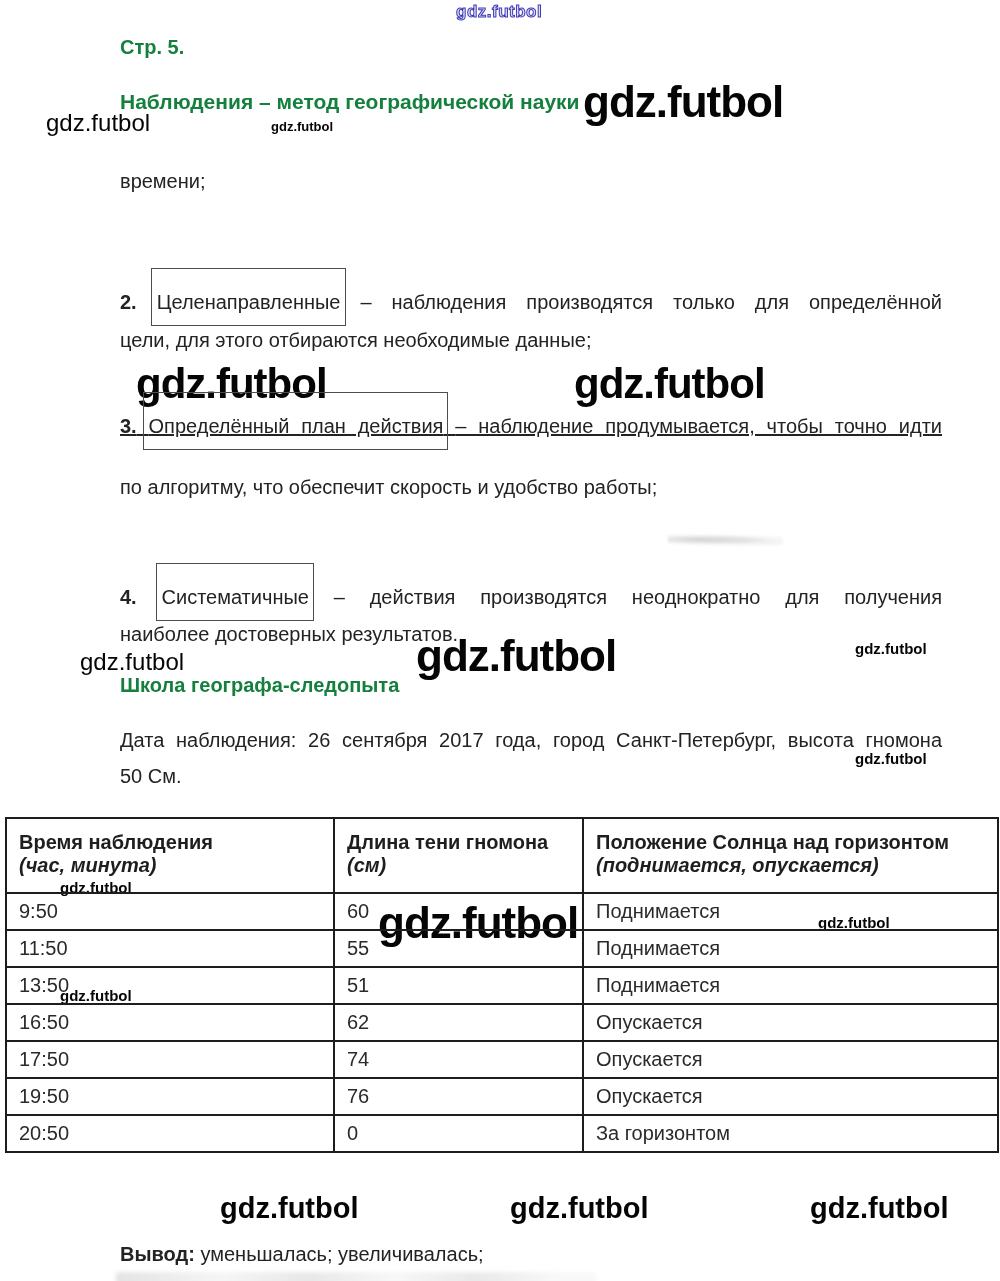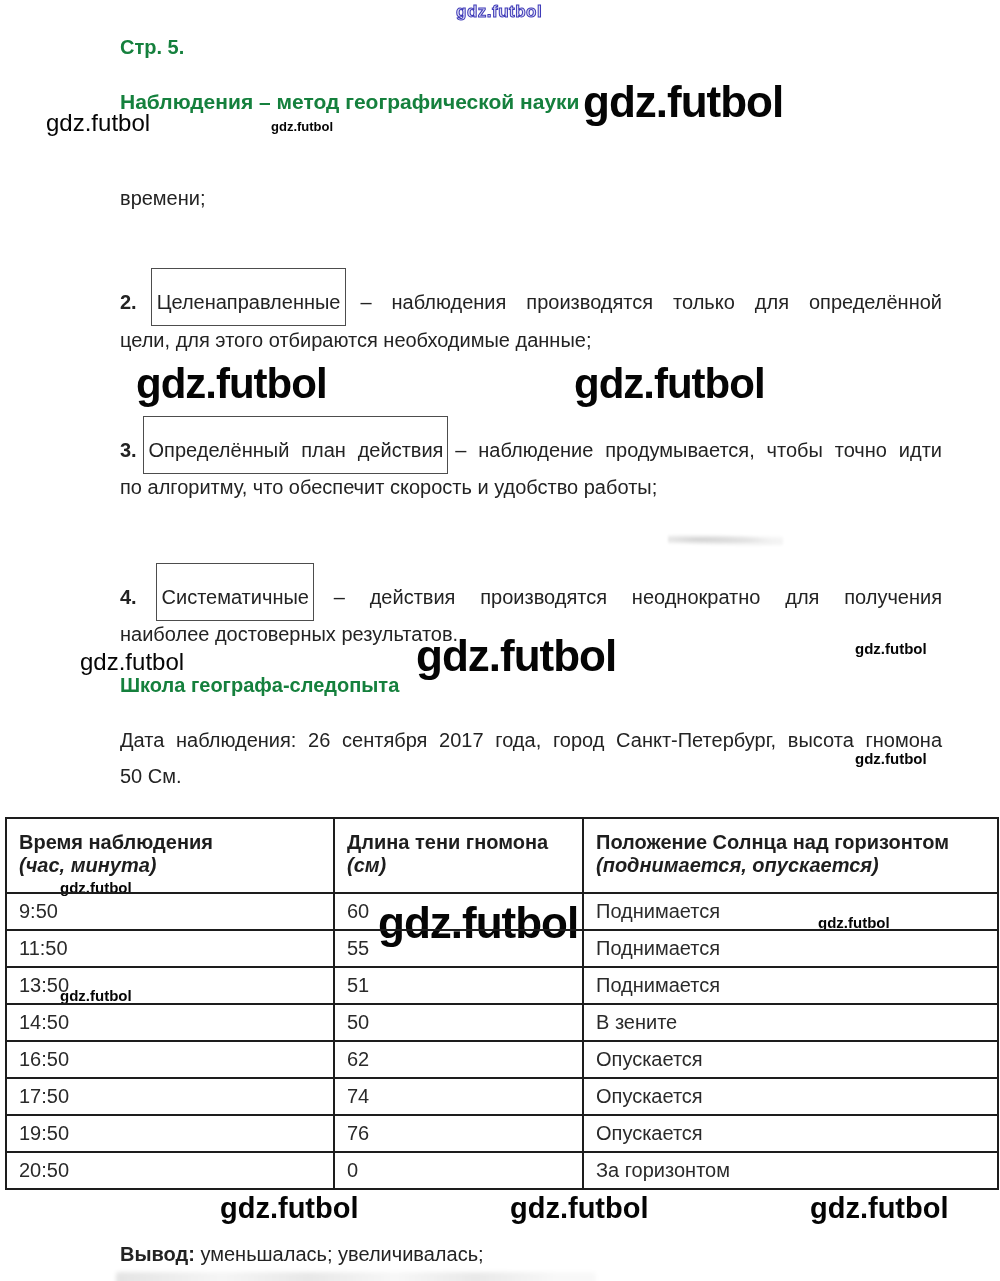--- a/index.html
+++ b/index.html
@@ -88,26 +88,26 @@
   <div class="wm wm-xl" style="left:378px; top:901px;">gdz.futbol</div>
   <div class="wm wm-sm" style="left:818px; top:915px;">gdz.futbol</div>
   <div class="wm wm-sm" style="left:60px;  top:988px;">gdz.futbol</div>
   <div class="wm wm-bot" style="left:220px; top:1194px;">gdz.futbol</div>
   <div class="wm wm-bot" style="left:510px; top:1194px;">gdz.futbol</div>
   <div class="wm wm-bot" style="left:810px; top:1194px;">gdz.futbol</div>
 
   <div class="heading" style="left:120px; top:36px; font-size:20px;">Стр. 5.</div>
   <div class="heading" style="left:120px; top:90px; font-size:21px;">Наблюдения – метод географической науки</div>
 
-  <div class="line left" style="top:187px;">времени;</div>
+  <div class="line left" style="top:170px;">времени;</div>
 
   <div class="line" style="top:291px;"><span class="num">2.</span> <span class="boxed">Целенаправленные</span> <span>– наблюдения производятся только для определённой</span></div>
   <div class="line left" style="top:329px;">цели, для этого отбираются необходимые данные;</div>
 
-  <div class="line" style="top:439px;"><span class="num">3.</span> <span class="boxed">Определённый план действия</span> <span>– наблюдение продумывается, чтобы точно идти</span></div>
+  <div class="line" style="top:415px;text-decoration:underline;"><span class="num">3.</span> <span class="boxed">Определённый план действия</span> <span>– наблюдение продумывается, чтобы точно идти</span></div>
   <div class="line left" style="top:476px;">по алгоритму, что обеспечит скорость и удобство работы;</div>
 
   <div class="smudge-mid"></div>
 
   <div class="line" style="top:586px;"><span class="num">4.</span> <span class="boxed">Систематичные</span> <span>– действия производятся неоднократно для получения</span></div>
   <div class="line left" style="top:623px;">наиболее достоверных результатов.</div>
 
   <div class="heading" style="left:120px; top:674px; font-size:20px;">Школа географа-следопыта</div>
   <div class="line" style="top:729px;">Дата наблюдения: 26 сентября 2017 года, город Санкт-Петербург, высота гномона</div>
   <div class="line left" style="top:765px;">50 См.</div>
@@ -144,25 +144,20 @@
         <td>11:50</td>
         <td>55</td>
         <td>Поднимается</td>
       </tr>
       <tr style="height:37px;">
         <td>13:50</td>
         <td>51</td>
         <td>Поднимается</td>
       </tr>
       <tr style="height:37px;">
-        <td>14:50</td>
-        <td>50</td>
-        <td>В зените</td>
-      </tr>
-      <tr style="height:37px;">
         <td>16:50</td>
         <td>62</td>
         <td>Опускается</td>
       </tr>
       <tr style="height:37px;">
         <td>17:50</td>
         <td>74</td>
         <td>Опускается</td>
       </tr>
       <tr style="height:37px;">

